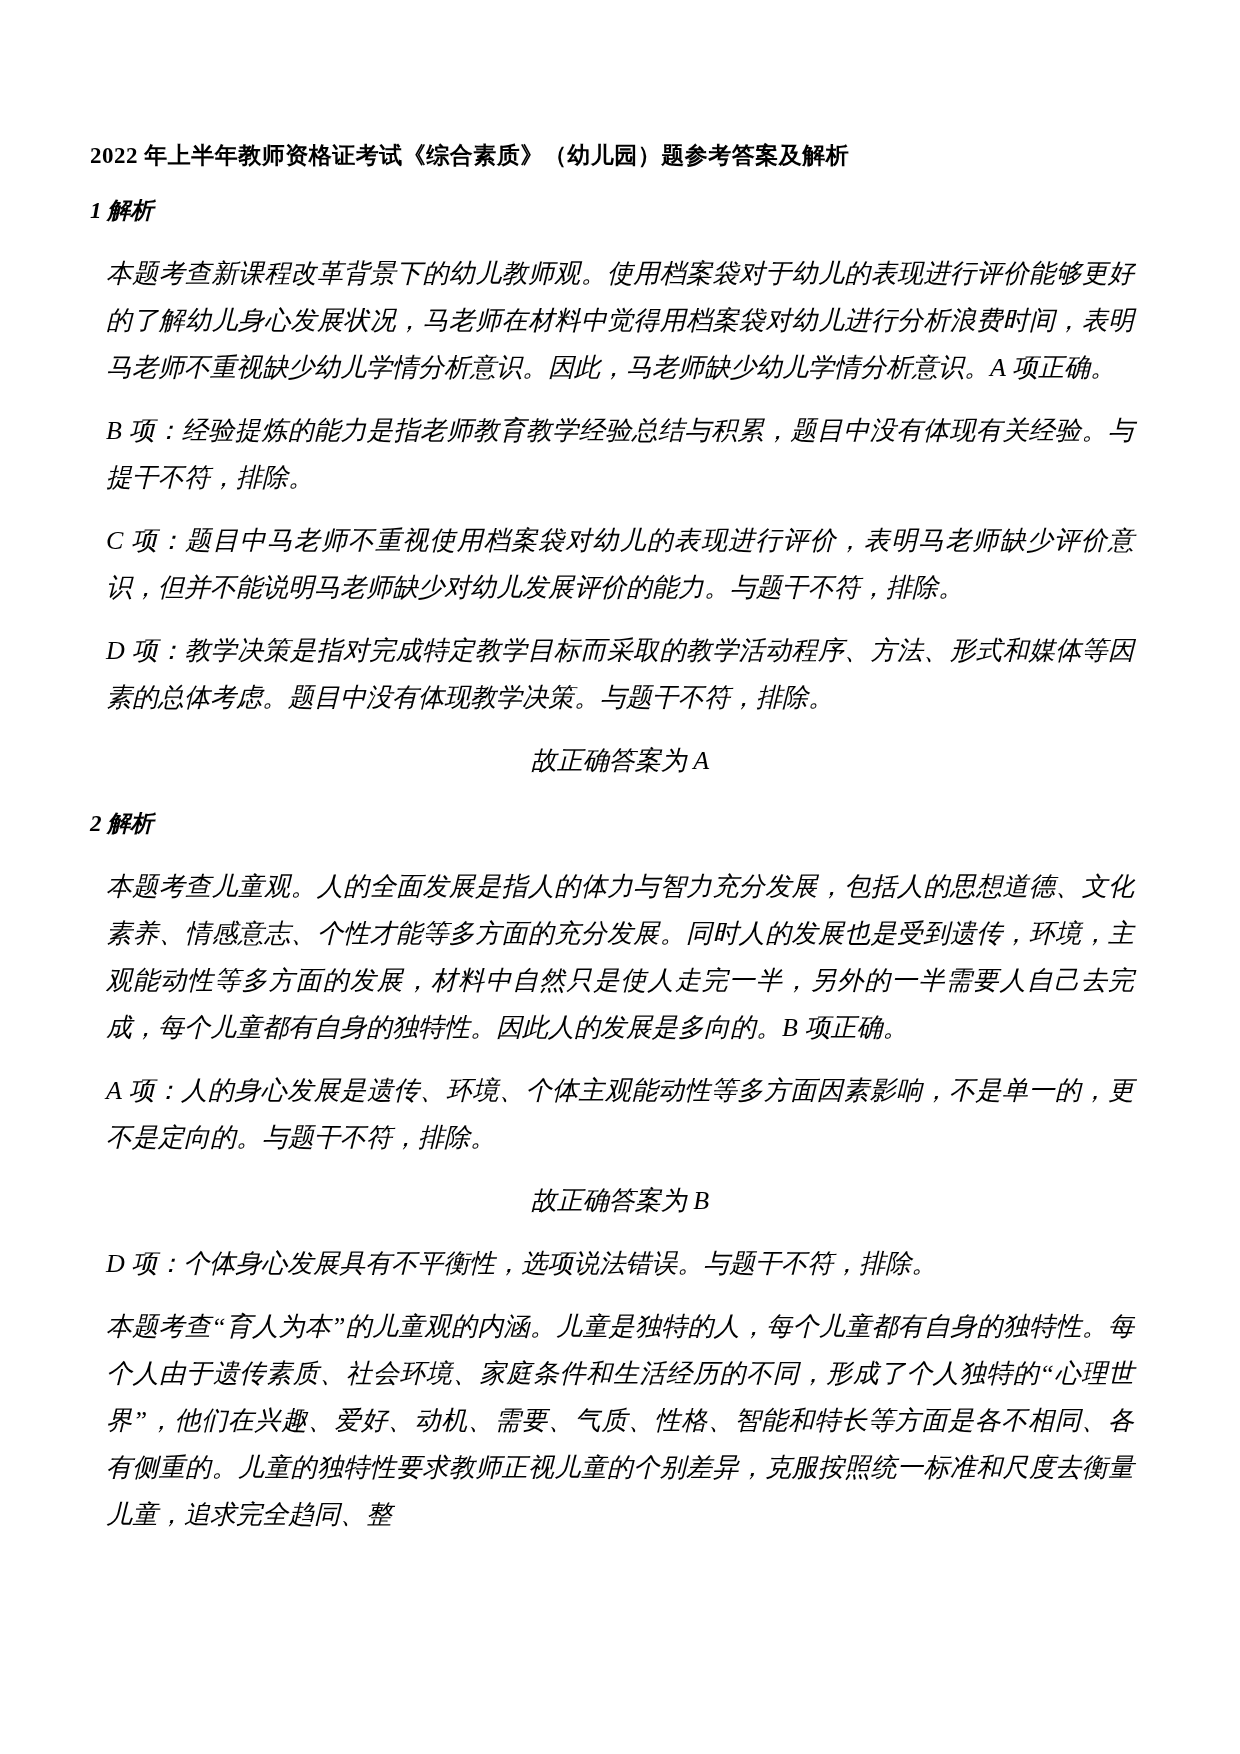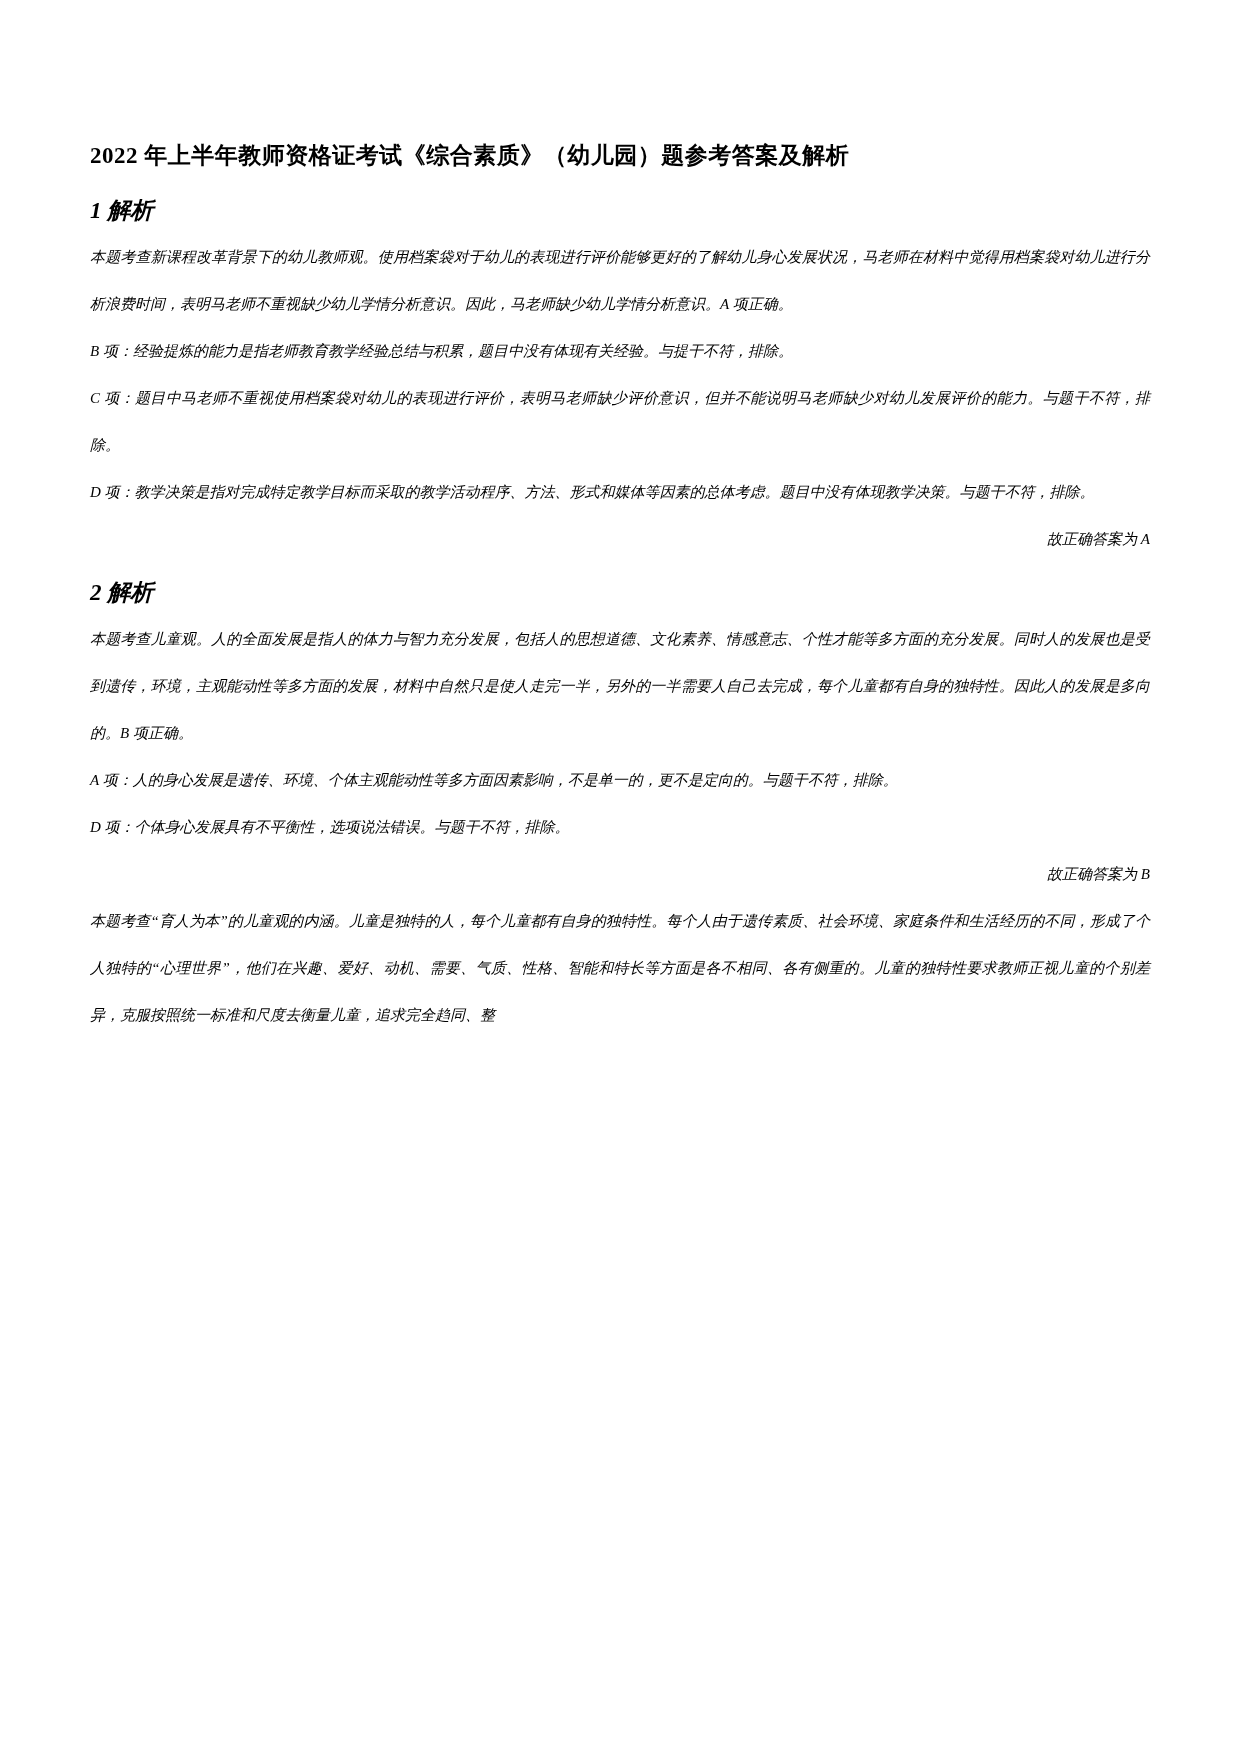--- a/index.html
+++ b/index.html
@@ -33,29 +33,29 @@
     margin: 0;
     font-style: italic;
   }
   .section-heading {
     font-size: 23px;
     font-weight: 700;
     line-height: 47px;
     margin: 6px 0 0 0;
   }
   .para {
-    font-size: 15px;
+    font-size: 26px;
     line-height: 47px;
-    margin: 0;
+    margin: 16px;
     text-align: justify;
     text-justify: inter-ideograph;
     word-break: break-all;
   }
   .para.no-justify {
-    text-align: right;
+    text-align: center;
   }
 </style>
 </head>
 <body>
 
 <div class="page">
 
   <h1 class="doc-title">2022 年上半年教师资格证考试《综合素质》（幼儿园）题参考答案及解析</h1>
 
   <section class="section">
@@ -64,21 +64,21 @@
     <p class="para">B 项：经验提炼的能力是指老师教育教学经验总结与积累，题目中没有体现有关经验。与提干不符，排除。</p>
     <p class="para">C 项：题目中马老师不重视使用档案袋对幼儿的表现进行评价，表明马老师缺少评价意识，但并不能说明马老师缺少对幼儿发展评价的能力。与题干不符，排除。</p>
     <p class="para">D 项：教学决策是指对完成特定教学目标而采取的教学活动程序、方法、形式和媒体等因素的总体考虑。题目中没有体现教学决策。与题干不符，排除。</p>
     <p class="para no-justify">故正确答案为 A</p>
   </section>
 
   <section class="section">
     <h2 class="section-heading">2 解析</h2>
     <p class="para">本题考查儿童观。人的全面发展是指人的体力与智力充分发展，包括人的思想道德、文化素养、情感意志、个性才能等多方面的充分发展。同时人的发展也是受到遗传，环境，主观能动性等多方面的发展，材料中自然只是使人走完一半，另外的一半需要人自己去完成，每个儿童都有自身的独特性。因此人的发展是多向的。B 项正确。</p>
     <p class="para">A 项：人的身心发展是遗传、环境、个体主观能动性等多方面因素影响，不是单一的，更不是定向的。与题干不符，排除。</p>
+    <p class="para no-justify">故正确答案为 B</p>
     <p class="para">D 项：个体身心发展具有不平衡性，选项说法错误。与题干不符，排除。</p>
-    <p class="para no-justify">故正确答案为 B</p>
   </section>
 
   <section class="section">
     <p class="para">本题考查“育人为本”的儿童观的内涵。儿童是独特的人，每个儿童都有自身的独特性。每个人由于遗传素质、社会环境、家庭条件和生活经历的不同，形成了个人独特的“心理世界”，他们在兴趣、爱好、动机、需要、气质、性格、智能和特长等方面是各不相同、各有侧重的。儿童的独特性要求教师正视儿童的个别差异，克服按照统一标准和尺度去衡量儿童，追求完全趋同、整</p>
   </section>
 
 </div>
 
 </body></html>

